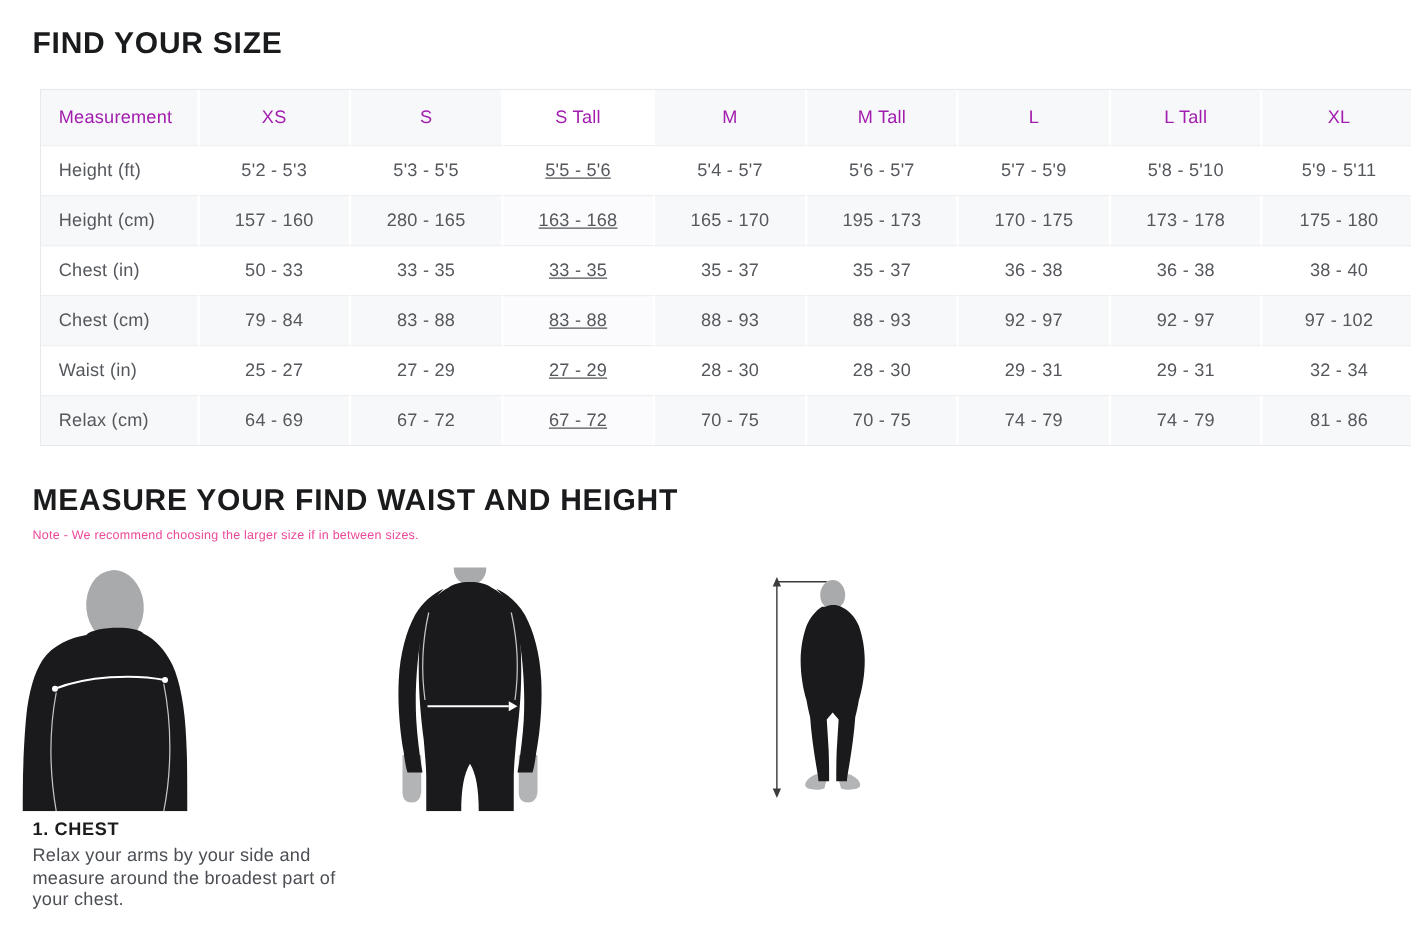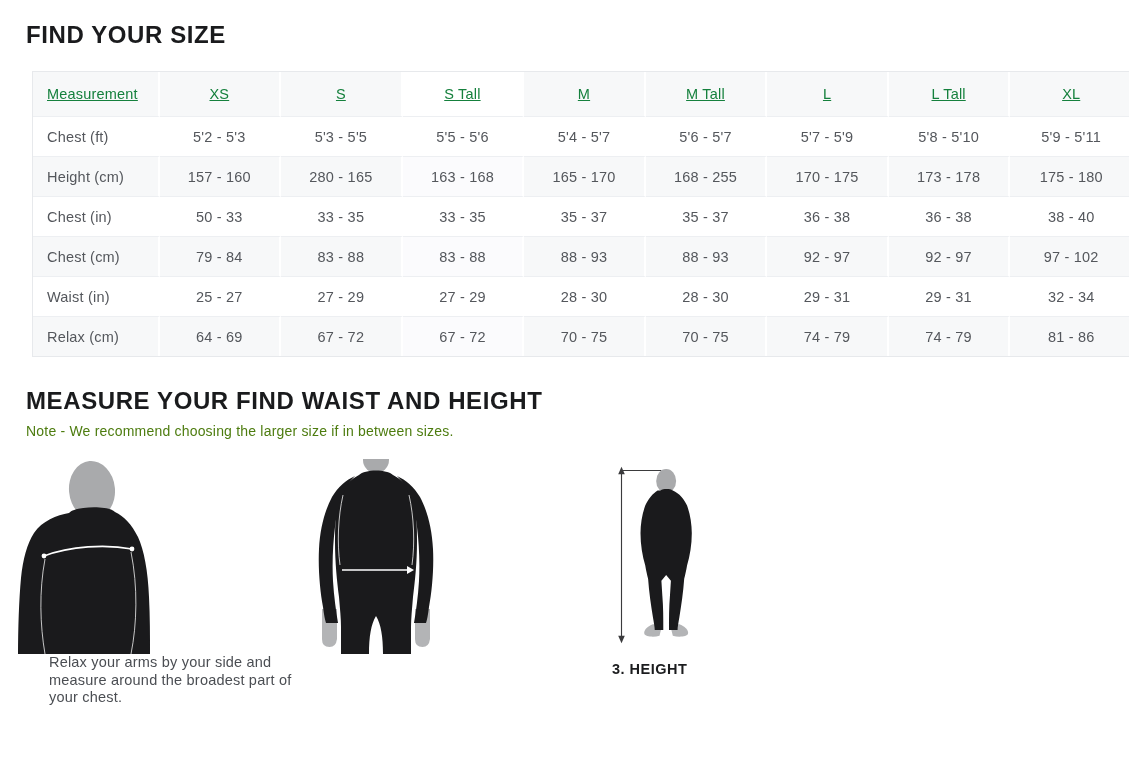--- a/index.html
+++ b/index.html
@@ -8,62 +8,62 @@
     width: 1129px; height: 759px; overflow: hidden;
     font-family: "Liberation Sans", "DejaVu Sans", sans-serif;
     color: var(--text_gray, #54575c);
   }
   h1, h2 {
     font-size: 24px; font-weight: 700; letter-spacing: 0.6px;
     color: var(--text_dark, #1a1b1d);
   }
   h1 { margin: 21px 0 0 26px; }
   h2 { margin: 30px 0 0 26px; }
-  .note { margin: 8px 0 0 26px; font-size: 14px; letter-spacing: 0.2px; color: #4d7c0f; }
+  .note { margin: 8px 0 0 26px; font-size: 10px; letter-spacing: 0.2px; color: #ec4899; }
 
   
   .table-wrap { margin: 22px 0 0 32px; width: 1097px; overflow: hidden; }
   table {
     border-collapse: separate; border-spacing: 0; table-layout: fixed;
     width: 1100px;
     border: 1px solid #e7e9ec; border-right: none;
     font-size: 14.5px; letter-spacing: 0.2px;
   }
   th, td {
     height: 40px; text-align: center; vertical-align: middle;
     border-right: 2px solid #fff; font-weight: 400;
     color: var(--text_gray, #54575c); background: #fff;
     white-space: nowrap; overflow: hidden;
   }
   th:last-child, td:last-child { border-right: none; }
-  thead th { height: 44px; background: var(--table_header_bg, #f7f8f9); color: #15803d; text-decoration: underline; }
+  thead th { height: 44px; background: var(--table_header_bg, #f7f8f9); color: #a21caf; }
   th.col-label, td.row-label { text-align: left; padding-left: 14px; }
   th.col-0 { width: 126px; } th.col-n { width: 121px; }
   tbody td { border-top: 1px solid #edeff2; }
   tbody tr:nth-child(even) td { background: var(--stripe_bg, #f7f8f9); }
   thead th.hl { background: var(--highlight_bg, #ffffff); }
-  tbody td.hl { background: var(--highlight_bg, #ffffff); }
+  tbody td.hl { background: var(--highlight_bg, #ffffff); text-decoration: underline; }
   tbody tr:nth-child(even) td.hl { background: #fbfbfd; }
 
   
   .figures { display: flex; margin: 20px 0 0 26px; }
   .figure-col { position: relative; }
   .figure-col.c1 { width: 292px; }
   .figure-col.c2 { width: 294px; }
   .figure-col.c3 { width: 320px; }
   .art { height: 195px; position: relative; }
   .c1 .art svg, .c2 .art svg { margin-left: -8px; }
   .figure-col h3 {
     margin: 7px 0 5px; font-size: 14.5px; font-weight: 700;
     letter-spacing: 0.5px; color: #1b1c1e;
   }
   .figure-col p {
     font-size: 14.5px; line-height: 17.6px; letter-spacing: 0.2px; color: #4b4e53;
   }
-  .c1 p { max-width: 256px; margin-left: 23px; }
+  .c1 p { max-width: 256px; }
   .c2 p { max-width: 226px; }
   .c3 p { max-width: 250px; }
 
   
   .sil-black { fill: var(--silhouette_black, #1a1a1c); }
   .sil-gray  { fill: var(--silhouette_gray, #a9aaac); }
   .sil-hand  { fill: #b3b4b6; }
   .m-line    { stroke: #fff; stroke-width: 1.6; fill: none; }
   .m-seam    { stroke: #fff; stroke-width: 1; fill: none; opacity: 0.75; }
   .m-dot     { fill: #fff; }
@@ -85,37 +85,37 @@
           <th class="col-n hl">S Tall</th>
           <th class="col-n">M</th>
           <th class="col-n">M Tall</th>
           <th class="col-n">L</th>
           <th class="col-n">L Tall</th>
           <th class="col-n">XL</th>
         </tr>
       </thead>
     <tbody>
         <tr>
-          <td class="row-label">Chest (ft)</td>
+          <td class="row-label">Height (ft)</td>
           <td>5'2 - 5'3</td>
           <td>5'3 - 5'5</td>
           <td class="hl">5'5 - 5'6</td>
           <td>5'4 - 5'7</td>
           <td>5'6 - 5'7</td>
           <td>5'7 - 5'9</td>
           <td>5'8 - 5'10</td>
           <td>5'9 - 5'11</td>
         </tr>
         <tr>
           <td class="row-label">Height (cm)</td>
           <td>157 - 160</td>
           <td>280 - 165</td>
           <td class="hl">163 - 168</td>
           <td>165 - 170</td>
-          <td>168 - 255</td>
+          <td>195 - 173</td>
           <td>170 - 175</td>
           <td>173 - 178</td>
           <td>175 - 180</td>
         </tr>
         <tr>
           <td class="row-label">Chest (in)</td>
           <td>50 - 33</td>
           <td>33 - 35</td>
           <td class="hl">33 - 35</td>
           <td>35 - 37</td>
@@ -171,20 +171,21 @@
       <svg width="132" height="195" viewBox="0 0 132 195" aria-hidden="true">
         <ellipse class="sil-gray" cx="74" cy="31" rx="23" ry="29" transform="rotate(-5 74 31)"></ellipse>
         <path class="sil-black" d="M51,54 C57,47 91,46 97,53 C106,57 114,66 120,78 C126,91 130,112 131,138 C132,158 132,177 132,195 L0,195 C0,170 1,140 3,119 C5,100 9,85 16,74 C24,62 39,56 51,54 Z"></path>
         <path class="m-seam" d="M27,100 C21,132 22,166 27,195"></path>
         <path class="m-seam" d="M113,93 C120,128 119,165 113,195"></path>
         <path class="m-line" d="M26,97 C52,87 88,85 114,90"></path>
         <circle class="m-dot" cx="26" cy="97" r="2.4"></circle>
         <circle class="m-dot" cx="114" cy="90" r="2.4"></circle>
       </svg>
     </div>
+    <h3>1. CHEST</h3>
     <p>Relax your arms by your side and measure around the broadest part of your chest.</p>
   </div>
 
   <div class="figure-col c2">
     <div class="art">
       <svg width="132" height="195" viewBox="0 0 132 195" aria-hidden="true">
         <ellipse class="sil-gray" cx="66" cy="1" rx="13" ry="13"></ellipse>
         <path class="sil-hand" d="M12,150 h15 v30 q-1,8 -7.5,8 q-7.5,0 -7.5,-8 Z"></path>
         <path class="sil-hand" d="M105,150 h15 v30 q-1,8 -7.5,8 q-7.5,0 -7.5,-8 Z"></path>
         <path class="sil-black" d="M49,16 C55,10 77,10 83,16 C91,20 98,27 102,36 C106,47 107,62 107,82 C107,104 105,122 103,138 C102,150 101,160 101,168 L101,195 L73,195 C73,178 71,165 66,157 C61,165 59,178 59,195 L31,195 L31,168 C31,160 30,150 29,138 C27,122 25,104 25,82 C25,62 26,47 30,36 C34,27 41,20 49,16 Z"></path>
@@ -204,16 +205,15 @@
         <path class="arrow-ln" d="M10,6 H52"></path>
         <path class="arrow-ln" d="M10,6 V184"></path>
         <path class="arrow-hd" d="M10,2 L6.5,10 L13.5,10 Z"></path>
         <path class="arrow-hd" d="M10,188 L6.5,180 L13.5,180 Z"></path>
         <ellipse class="sil-gray" cx="57" cy="17" rx="10.5" ry="12.5"></ellipse>
         <path class="sil-hand" d="M43,168 C38,170 33,174 34,178 C35,181 44,182 50,180 L53,168 Z"></path>
         <path class="sil-hand" d="M61,168 L64,180 C70,182 79,181 80,178 C81,174 76,170 71,168 Z"></path>
         <path class="sil-black" d="M51,27 C54,25 61,25 64,27 C71,30 76,36 79,43 C82,51 84,62 84,72 C84,84 82,96 79,106 C78,112 77,116 76,120 C75,134 73,148 71,160 C70,166 69,171 69,174 L60,174 C60,162 60,150 61,138 L62,122 L57,116 L52,122 L53,138 C54,150 54,162 54,174 L45,174 C45,171 44,166 43,160 C41,148 39,134 38,120 C37,116 36,112 35,106 C32,96 30,84 30,72 C30,62 32,51 35,43 C38,36 43,30 48,27 Z"></path>
       </svg>
     </div>
-    <h3>3. HEIGHT</h3>
   </div>
 
 </div>
 
 </body></html>

